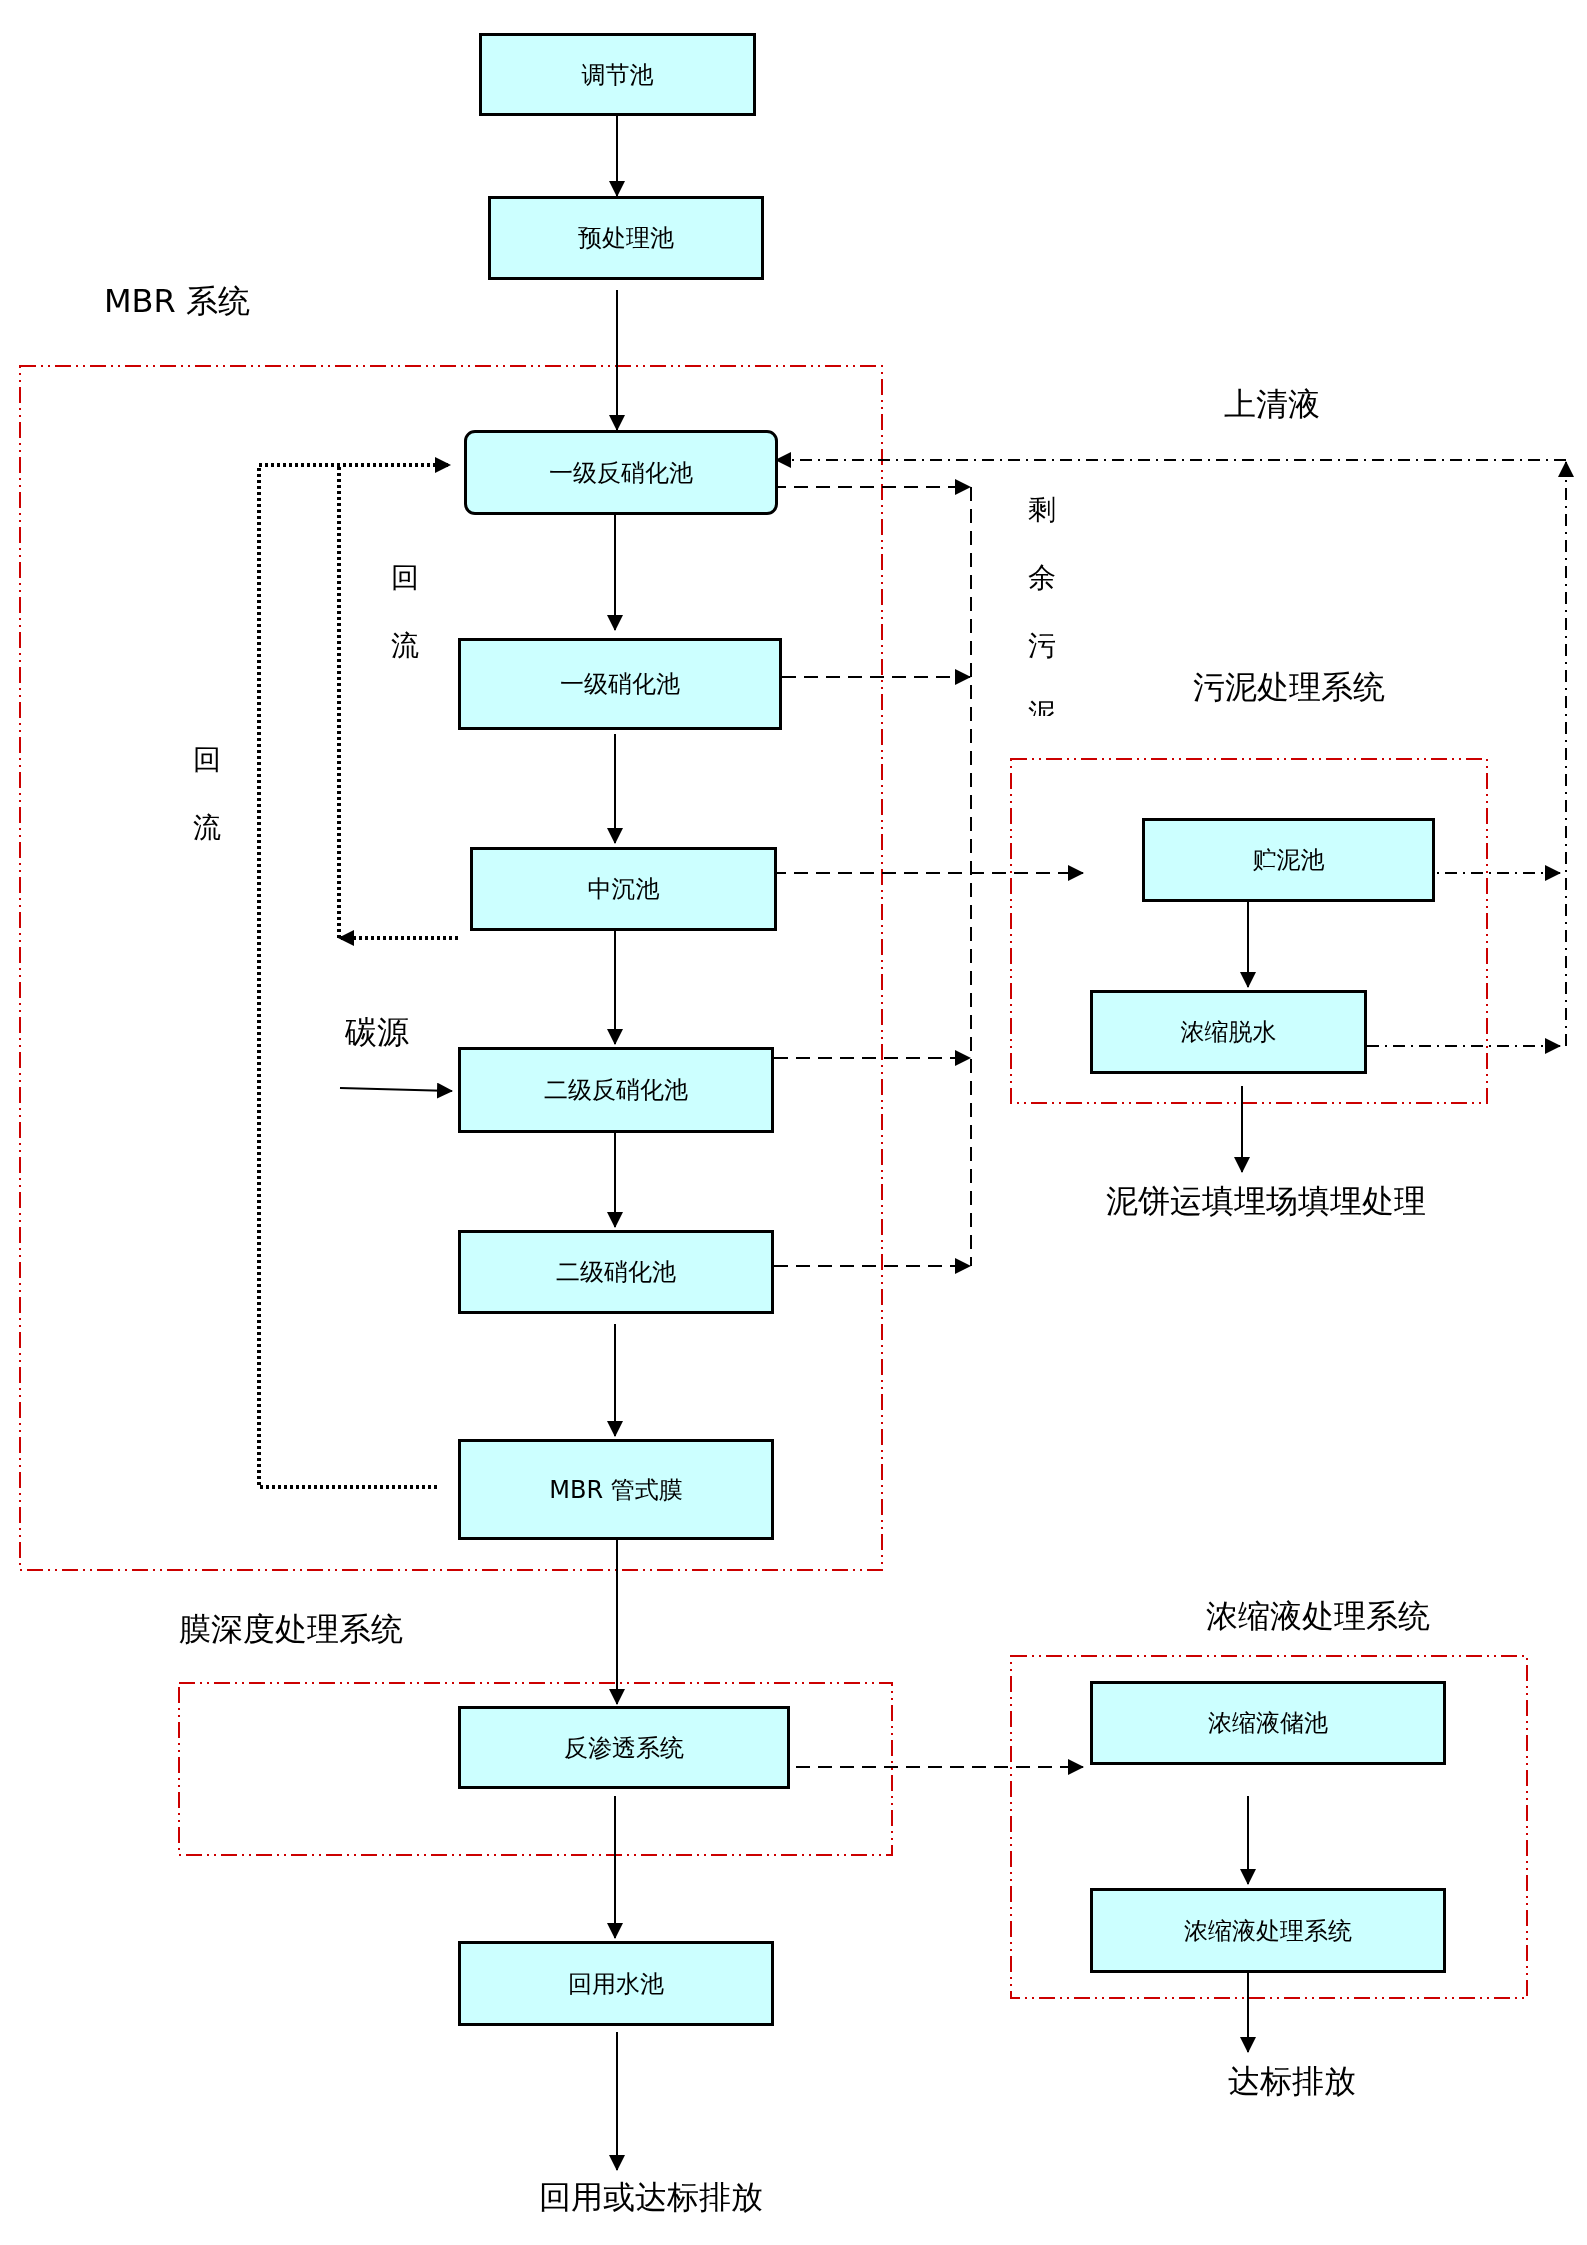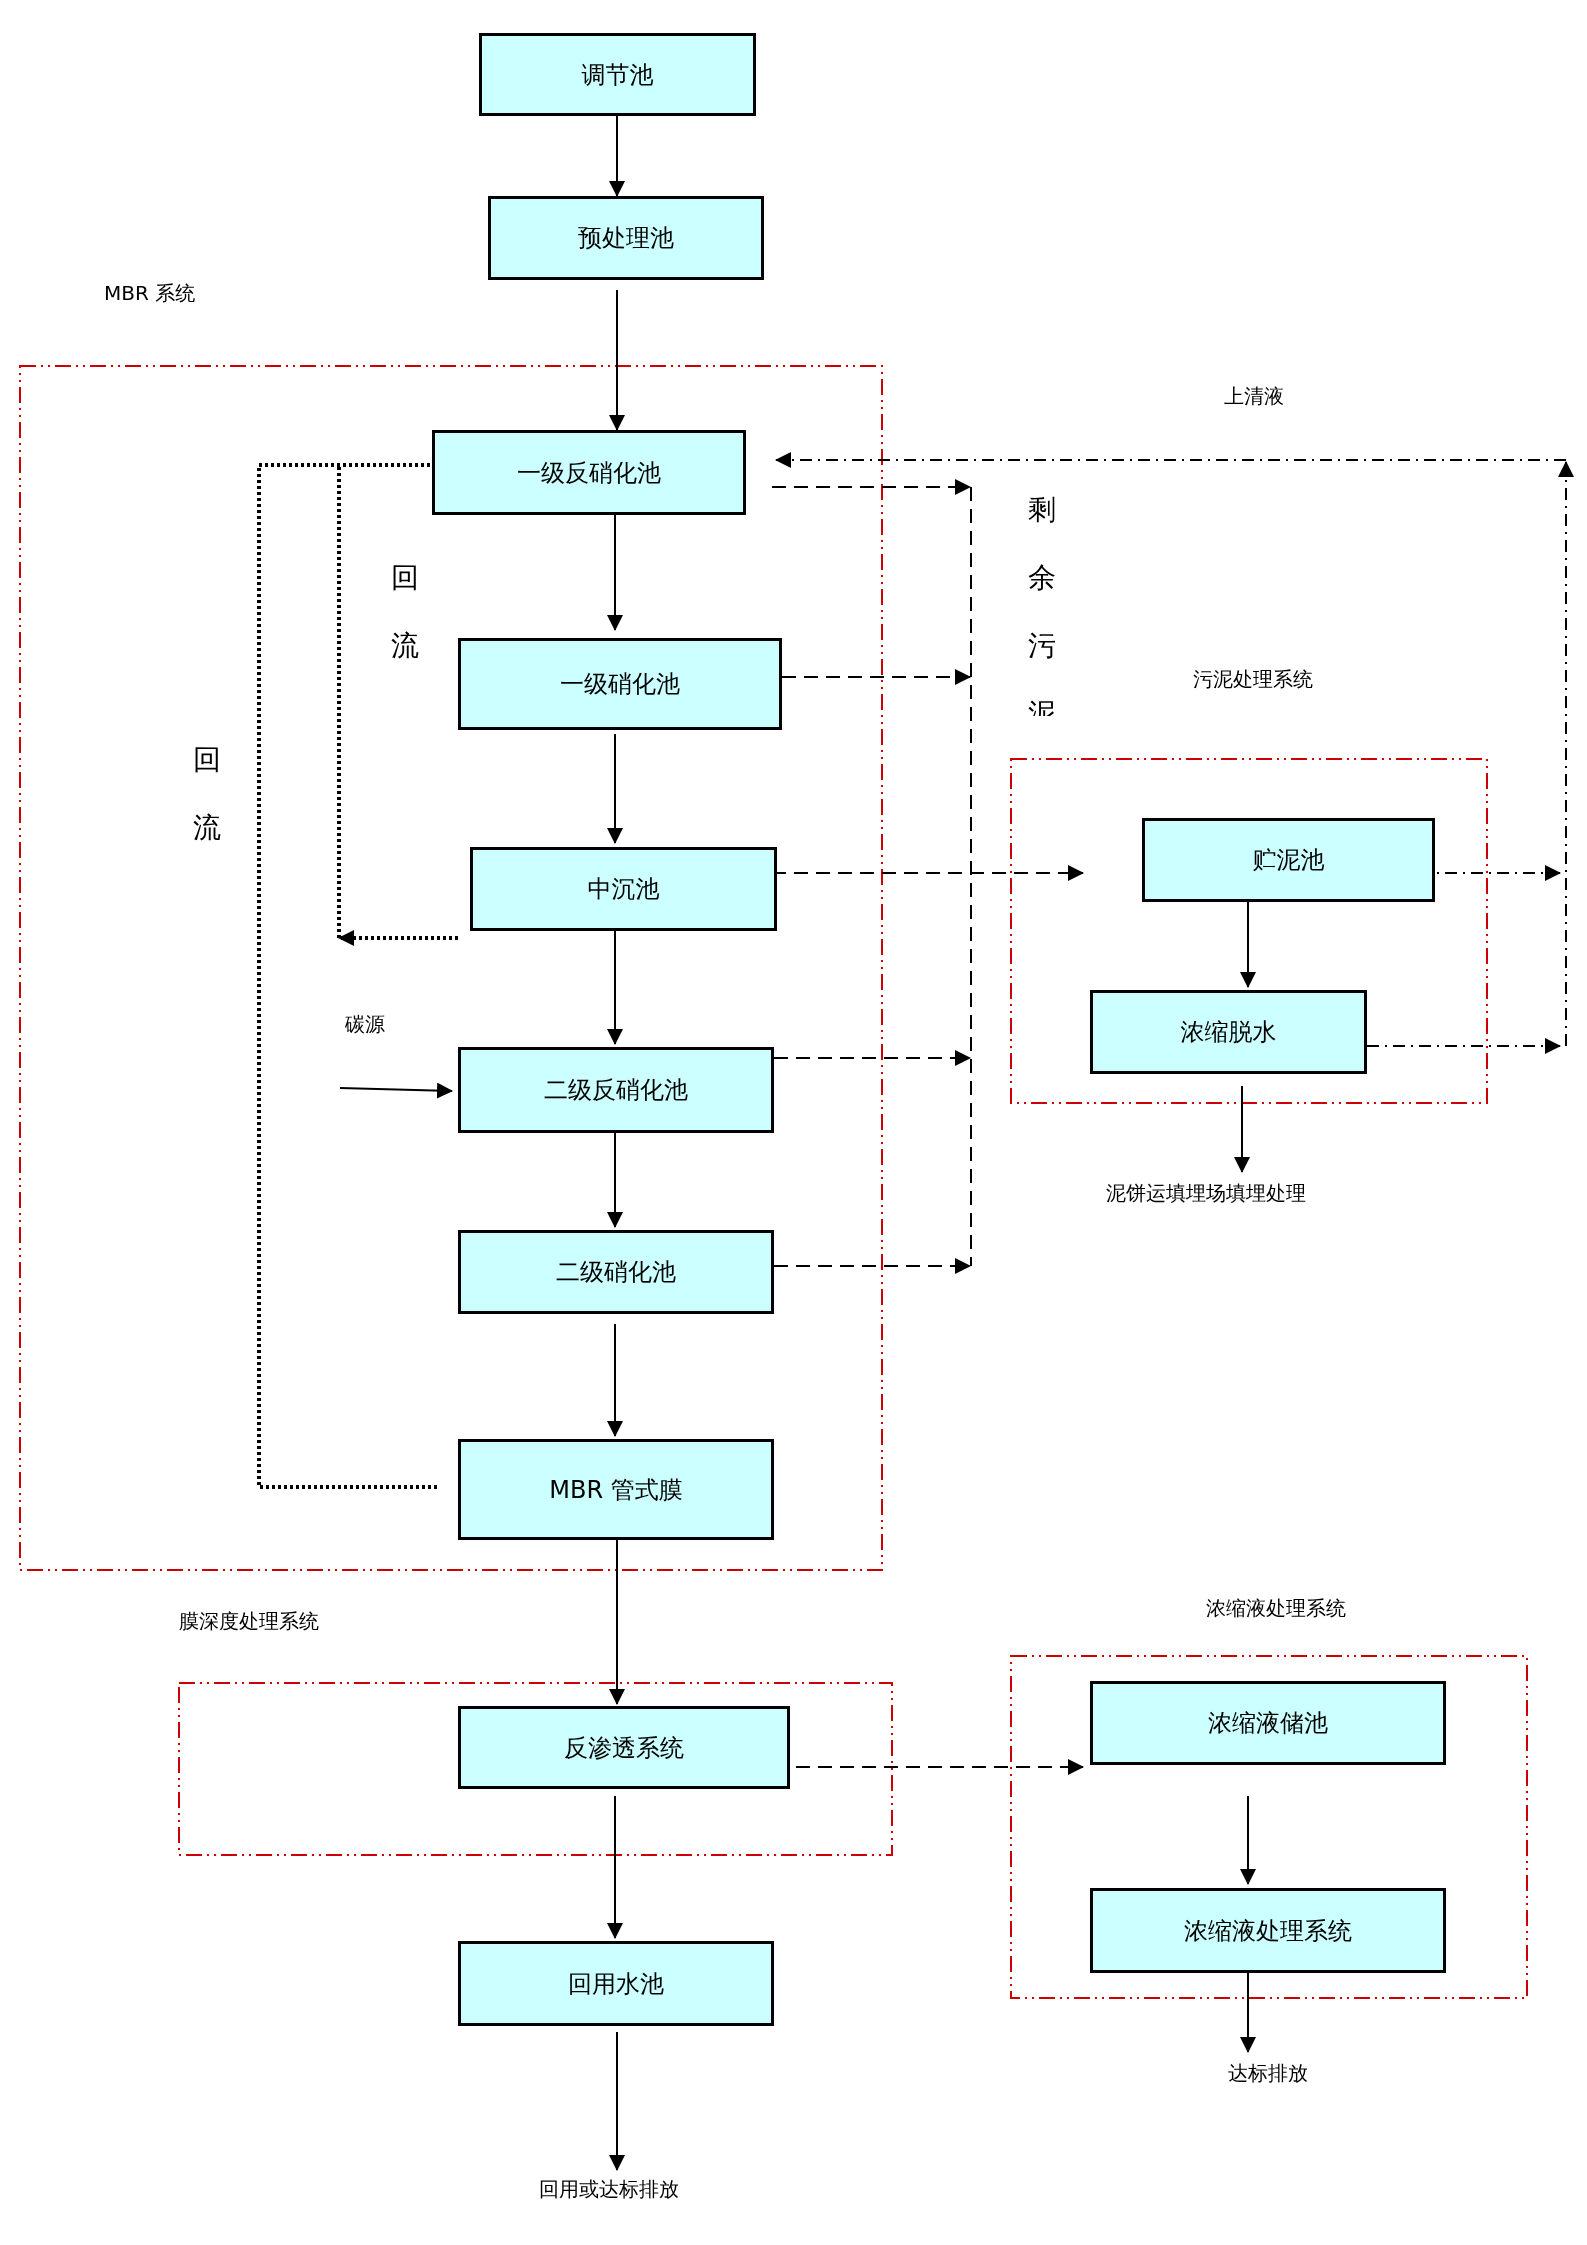--- a/index.html
+++ b/index.html
@@ -1,19 +1,19 @@
 <!DOCTYPE html>
 <html><head>
 <meta charset="utf-8">
 <style>
   html,body{margin:0;padding:0;background:#fff;}
   body{width:1587px;height:2245px;position:relative;overflow:hidden;font-family:"DejaVu Sans","Liberation Sans",sans-serif;}
   svg{position:absolute;left:0;top:0;}
   .box{position:absolute;background:#ccffff;border:3px solid #000;box-sizing:border-box;display:flex;align-items:center;justify-content:center;font-size:24px;color:#000;}
-  .lbl{position:absolute;font-size:20px;color:#000;white-space:nowrap;}
+  .lbl{position:absolute;font-size:32px;color:#000;white-space:nowrap;}
   .vlbl{position:absolute;font-size:28px;color:#000;width:34px;text-align:center;line-height:68px;}
 </style>
 </head>
 <body>
 
 <svg width="1587" height="2245">
   <defs>
     <marker id="ah" markerWidth="10" markerHeight="10" refX="9" refY="5" orient="auto" markerUnits="userSpaceOnUse" viewBox="0 0 10 10">
       <path d="M0,0 L10,5 L0,10 z" fill="#000"></path>
     </marker>
@@ -70,21 +70,21 @@
     <line x1="1566" y1="460" x2="776" y2="460" marker-end="url(#ahL)"></line>
   </g>
 </svg>
 
 <div class="box" style="left:479px;top:33px;width:277px;height:83px;">
     <span>调节池</span>
   </div>
 <div class="box" style="left:488px;top:196px;width:276px;height:84px;">
     <span>预处理池</span>
   </div>
-<div class="box" style="left:432px;top:430px;width:314px;height:85px;">
+<div class="box" style="left:464px;top:430px;width:314px;height:85px;border-radius:11px;">
     <span>一级反硝化池</span>
   </div>
 <div class="box" style="left:458px;top:638px;width:324px;height:92px;">
     <span>一级硝化池</span>
   </div>
 <div class="box" style="left:470px;top:847px;width:307px;height:84px;">
     <span>中沉池</span>
   </div>
 <div class="box" style="left:458px;top:1047px;width:316px;height:86px;">
     <span>二级反硝化池</span>

